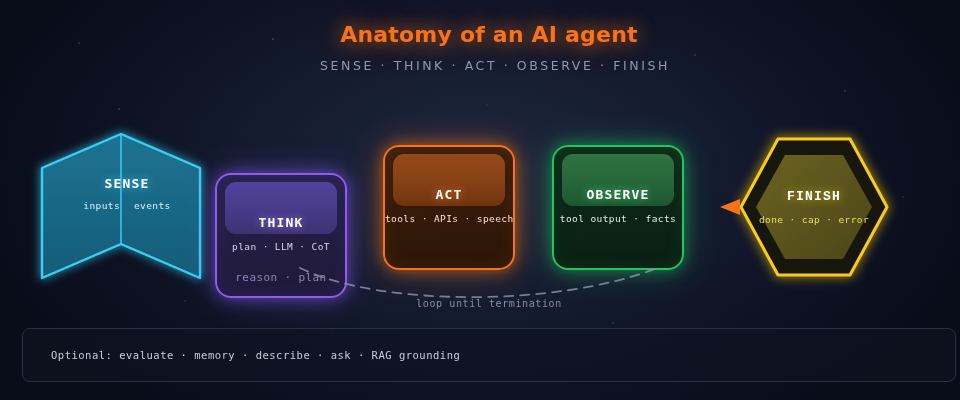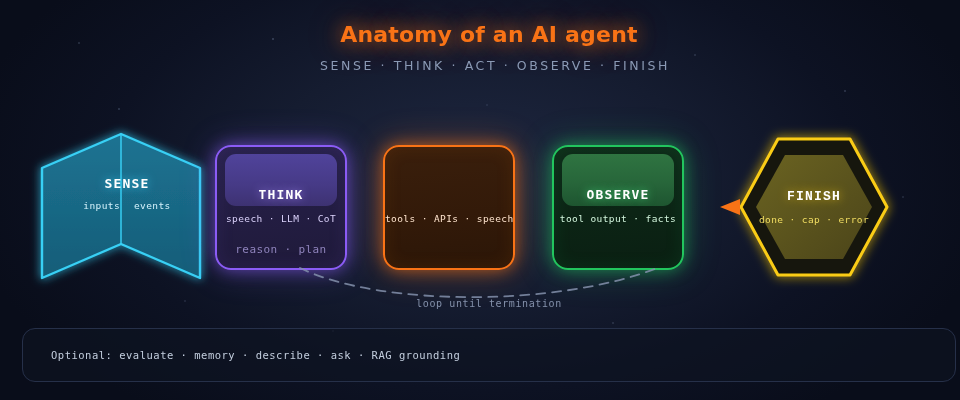--- a/index.html
+++ b/index.html
@@ -114,20 +114,21 @@
   .box .t1 { top: 66px; }
   .box .t2 { top: 96px; font-size: 11px; opacity: .82; }
 
   
   #think {
     left: 215px;
     border-color: #8b5cf6;
     background: linear-gradient(175deg, #27214a 0%, #231d42 55%, #1f1a3a 100%);
     box-shadow: 0 0 16px rgba(139,92,246,.55), 0 0 34px rgba(139,92,246,.3),
                 inset 0 0 18px rgba(139,92,246,.1);
+    margin-top: 28px;
   }
   #think .cap { background: linear-gradient(180deg, #50439b 0%, #463a86 60%, #3d3272 100%); }
   #think .node-title { text-shadow: 0 0 9px rgba(167,139,250,.8); }
   #think .t1 { color: #dbd2fb; }
   #think .t2 { color: #a79ad8; }
 
   
   #act {
     left: 383px;
     border-color: #f97316;
@@ -178,21 +179,21 @@
     letter-spacing: .6px;
     color: #8491ab;
   }
 
   
   #footer {
     position: absolute;
     left: 22px; right: 22px; bottom: 18px;
     height: 52px;
     border: 1px solid #263049;
-    border-radius: 13px;
+    border-radius: 8px;
     background: rgba(14,19,33,.66);
     display: flex;
     align-items: center;
   }
   #footer .txt {
     padding-left: 28px;
     font-family: "DejaVu Sans Mono", "Liberation Mono", monospace;
     font-size: 10.5px;
     letter-spacing: .5px;
     color: #c3cede;
@@ -244,25 +245,28 @@
       <div class="tagrow">
         <span>inputs</span><span style="display:inline-block;width:14px"></span><span>events</span>
       </div>
     </div>
   </div>
 
   <div class="box" id="think">
     <div class="cap">
       <span class="node-title">THINK</span>
     </div>
-    <div class="tagrow t1">speech · LLM · CoT</div>
+    <div class="tagrow t1">plan · LLM · CoT</div>
     <div class="tagrow t2">reason · plan</div>
   </div>
 
   <div class="box" id="act">
+    <div class="cap">
+      <span class="node-title">ACT</span>
+    </div>
     <div class="tagrow t1">tools · APIs · speech</div>
     <div class="tagrow t2"></div>
   </div>
 
   <div class="box" id="observe">
     <div class="cap">
       <span class="node-title">OBSERVE</span>
     </div>
     <div class="tagrow t1">tool output · facts</div>
     <div class="tagrow t2"></div>

